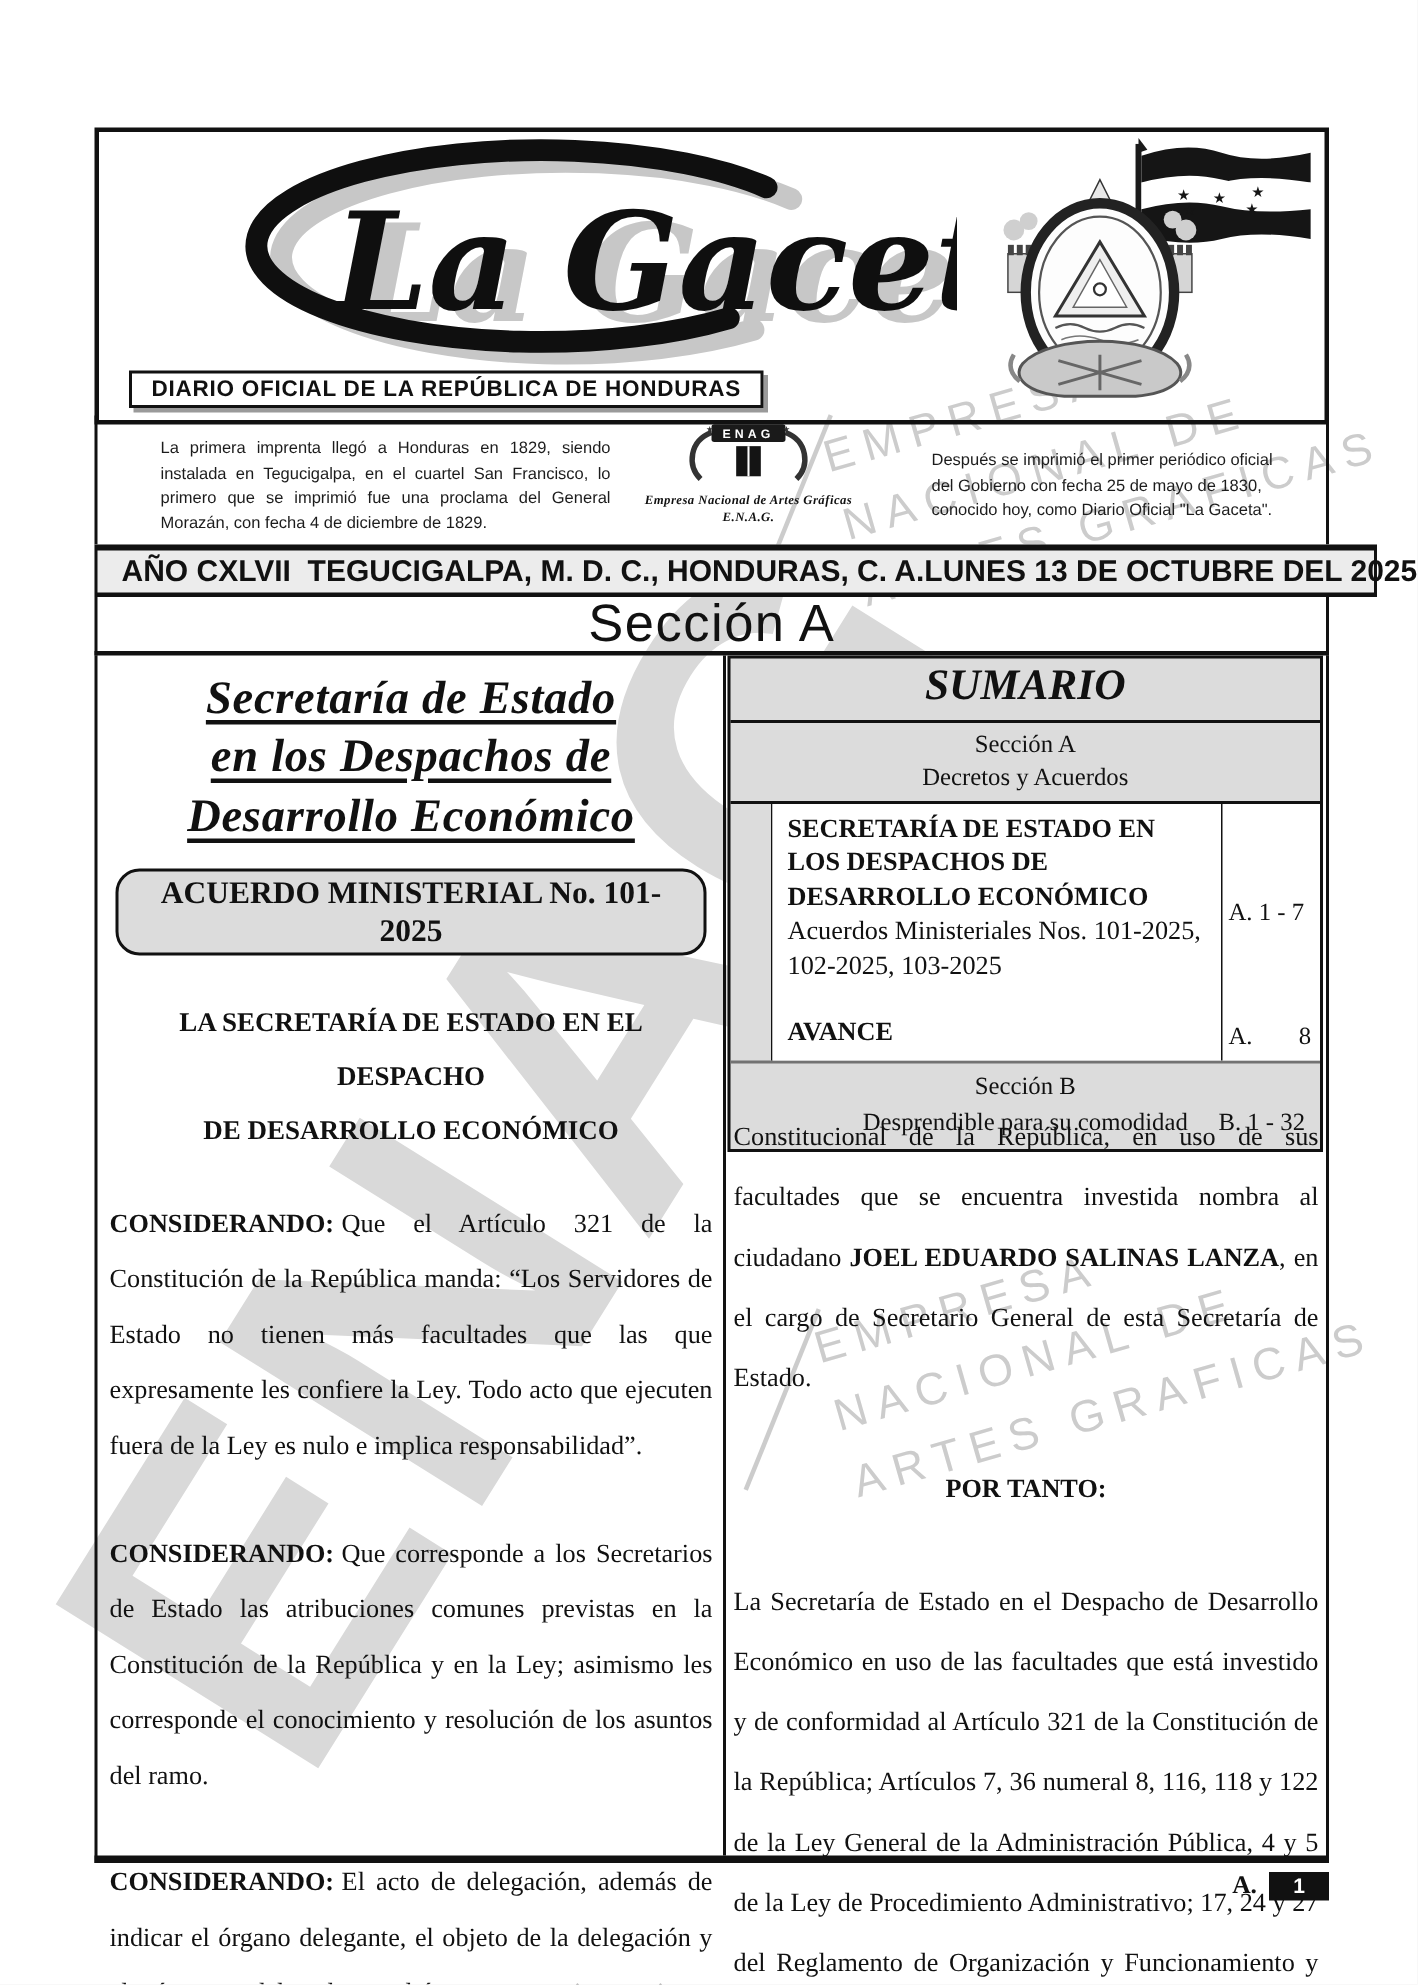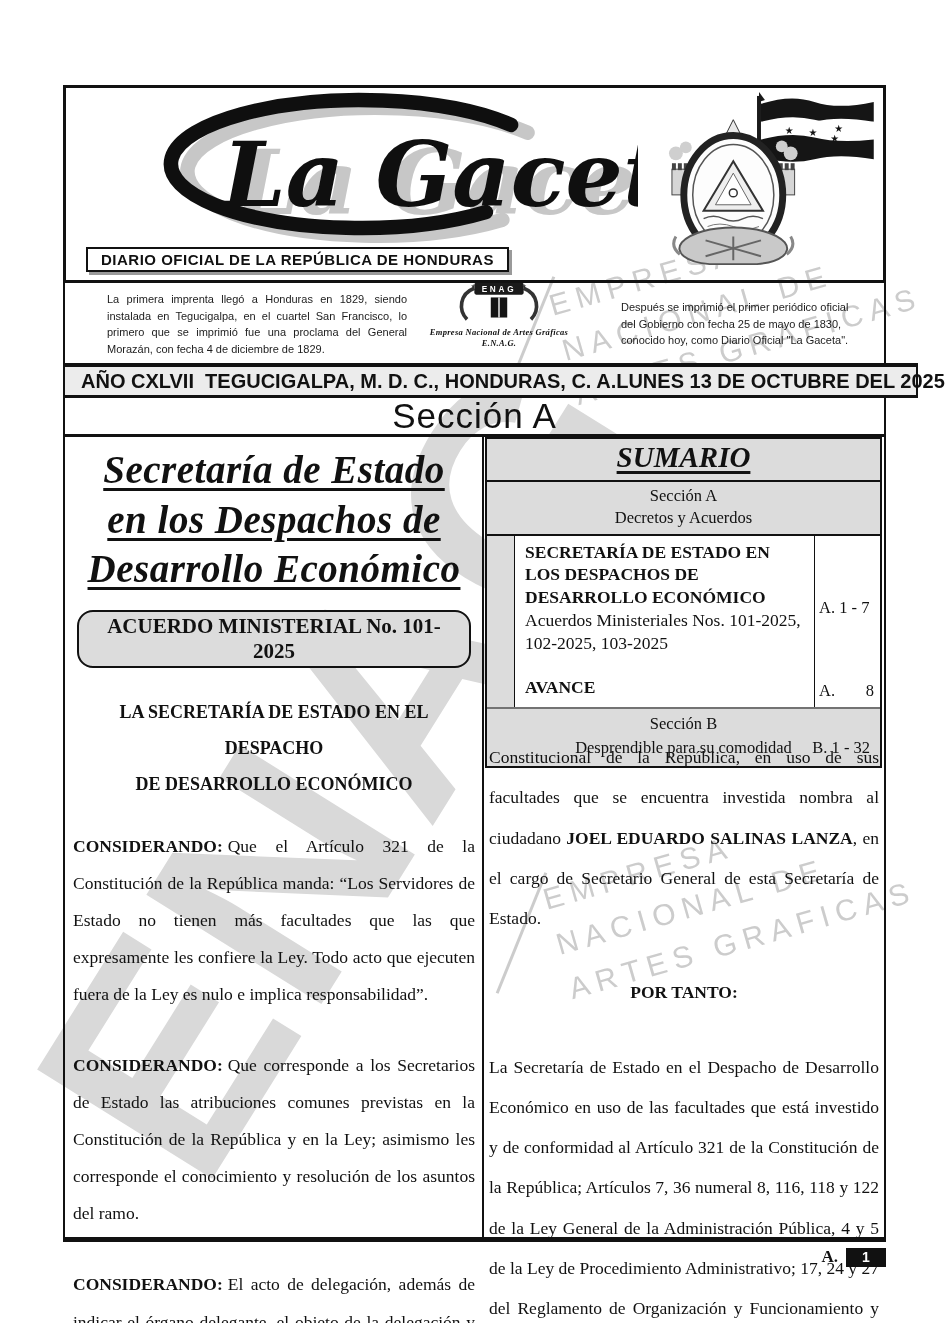--- a/index.html
+++ b/index.html
@@ -44,35 +44,35 @@
                   border-left:2px solid #111;border-right:2px solid #111;border-bottom:3px solid #111;
                   z-index:1;text-align:center;font-family:"Liberation Sans",sans-serif;
                   font-size:35px;line-height:36px;letter-spacing:1px;}
   
   .bodyframe{position:absolute;left:63px;top:437px;width:819px;height:800px;
              border-left:2px solid #111;border-right:2px solid #111;border-bottom:5px solid #111;
              z-index:1;}
   .divider{position:absolute;left:417px;top:0;width:2px;height:100%;background:#111;}
   
   .leftcol{position:absolute;left:8px;top:8px;width:402px;}
-  .dept-heading{font-weight:bold;font-style:italic;font-size:39px;line-height:1.27;
+  .dept-heading{font-weight:bold;font-style:italic;font-size:31px;line-height:1.27;
                 text-align:center;letter-spacing:0.5px;}
   .dept-heading div{text-decoration:underline;text-decoration-thickness:2.5px;text-underline-offset:5px;}
   .acuerdo-badge{margin:16px auto 0 auto;width:356px;border:2px solid #111;border-radius:16px;
                  background:#dcdcdc;text-align:center;font-weight:bold;font-size:21px;
                  padding:2px 17px;}
   .subheading{margin-top:26px;text-align:center;font-weight:bold;font-size:18px;line-height:2.0;}
   .paras{margin-top:26px;font-size:17.5px;line-height:2.12;text-align:justify;}
   .paras p{margin:0 0 34px 0;}
   .lead{font-weight:bold;margin-right:5px;}
   
   .sumario{position:absolute;left:420px;top:0;width:393px;border:2px solid #111;background:#dcdcdc;}
   .sumario-title{text-align:center;font-weight:bold;font-style:italic;font-size:29px;
                  padding:2px 0 6px 0;border-bottom:2px solid #111;}
-  .sumario-title span{text-decoration:underline;text-decoration-thickness:3px;text-underline-offset:4px;}
+  .sumario-title span{text-decoration-thickness:3px;text-underline-offset:4px;}
   .sumario-seca{text-align:center;font-size:16.5px;line-height:1.35;padding:3px 0 4px 0;
                 border-bottom:2px solid #111;}
   .sumario-entry{display:grid;grid-template-columns:28px 1fr 66px;border-bottom:2px solid #737373;}
   .sumario-entry .gutter{border-right:1.5px solid #111;}
   .sumario-entry .main{background:#fff;padding:5px 8px 8px 10px;font-size:17.5px;line-height:1.3;}
   .sumario-entry .main .bold{font-weight:bold;}
   .sumario-entry .main .avance{font-weight:bold;margin-top:22px;}
   .sumario-entry .pagecell{background:#fff;border-left:1.5px solid #111;position:relative;
                            font-size:16.5px;}
   .pages-main{position:absolute;top:62px;left:4px;white-space:nowrap;}

